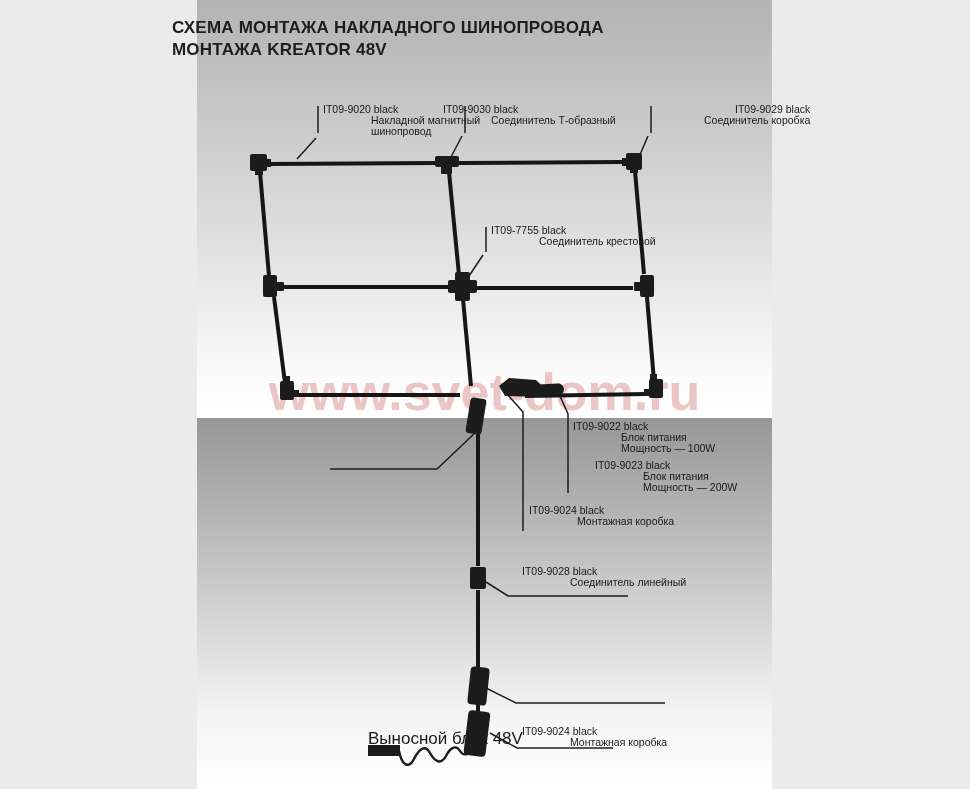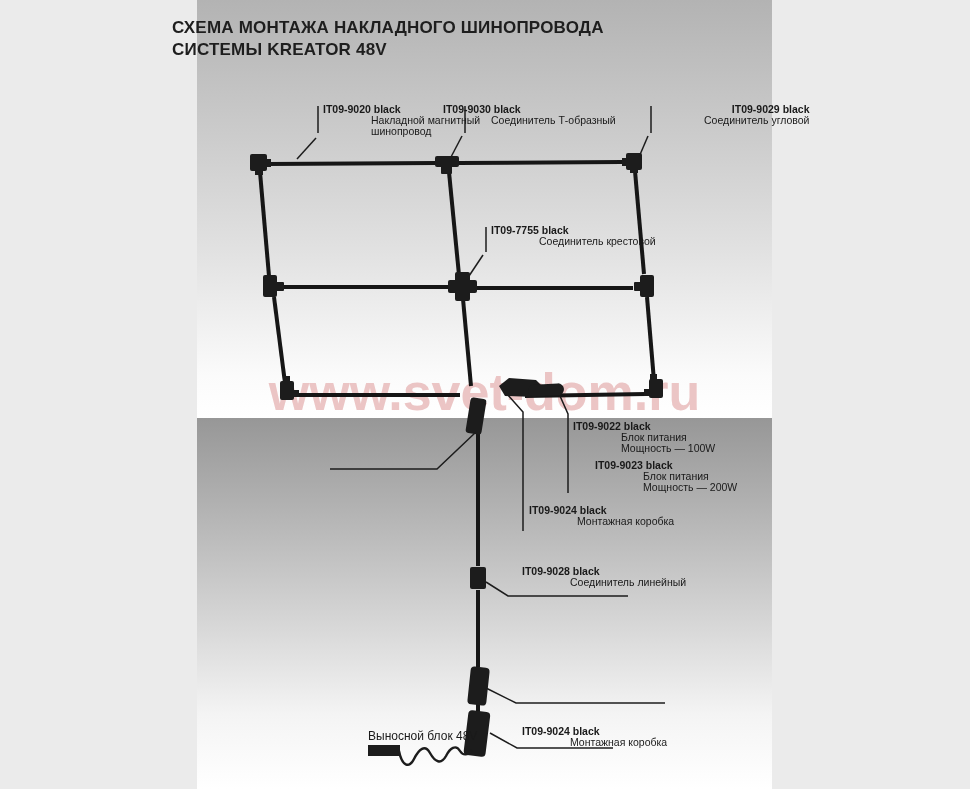--- a/index.html
+++ b/index.html
@@ -26,39 +26,39 @@
   }
   .watermark{
     position:absolute;left:197px;top:362px;width:575px;
     text-align:center;font-weight:700;font-size:52px;letter-spacing:0px;
     color:#e9bcbc;opacity:0.85;white-space:nowrap;
   }
   svg.diagram{position:absolute;left:0;top:0;}
   .part-label{
     position:absolute;font-size:10.5px;line-height:11.2px;color:#191919;
   }
-  .part-label .code{font-weight:700;}
+  .part-label .code{font-weight:400;}
   .part-label .desc{font-weight:400;white-space:pre-line;margin-left:48px;}
   .remote-label{
-    position:absolute;left:368px;top:729px;font-size:12px;color:#1a1a1a;white-space:nowrap;
+    position:absolute;left:368px;top:729px;font-size:17px;color:#1a1a1a;white-space:nowrap;
   }
 </style>
 </head>
 <body>
 
 <div id="screen">
 
   <div class="photo-top"></div>
   <div class="photo-bottom"></div>
 
   <div class="watermark">www.svet-dom.ru</div>
 
   <div class="title">
     <div>СХЕМА  МОНТАЖА НАКЛАДНОГО ШИНОПРОВОДА</div>
-    <div>СИСТЕМЫ KREATOR 48V</div>
+    <div>МОНТАЖА KREATOR 48V</div>
   </div>
 
   <svg class="diagram" width="970" height="789" viewBox="0 0 970 789">
 
     <g stroke="#161616" stroke-width="4" stroke-linecap="butt">
       <line x1="268" y1="164" x2="436" y2="163"></line>
       <line x1="459" y1="163" x2="622" y2="162"></line>
       <line x1="283" y1="287" x2="448" y2="287"></line>
       <line x1="474" y1="288" x2="633" y2="288"></line>
       <line x1="298" y1="395" x2="460" y2="395"></line>
@@ -146,21 +146,21 @@
 шинопровод</div>
   </div>
 
   <div class="part-label" style="left:443px;top:104px;">
     <div class="code">IT09-9030 black</div>
     <div class="desc">Соединитель Т-образный</div>
   </div>
 
   <div class="part-label" style="left:656px;top:104px;text-align:right;">
     <div class="code">IT09-9029 black</div>
-    <div class="desc">Соединитель угловой</div>
+    <div class="desc">Соединитель коробка</div>
   </div>
 
   <div class="part-label" style="left:491px;top:225px;">
     <div class="code">IT09-7755 black</div>
     <div class="desc">Соединитель крестовой</div>
   </div>
 
 
   <div class="part-label" style="left:573px;top:421px;">
     <div class="code">IT09-9022 black</div>

